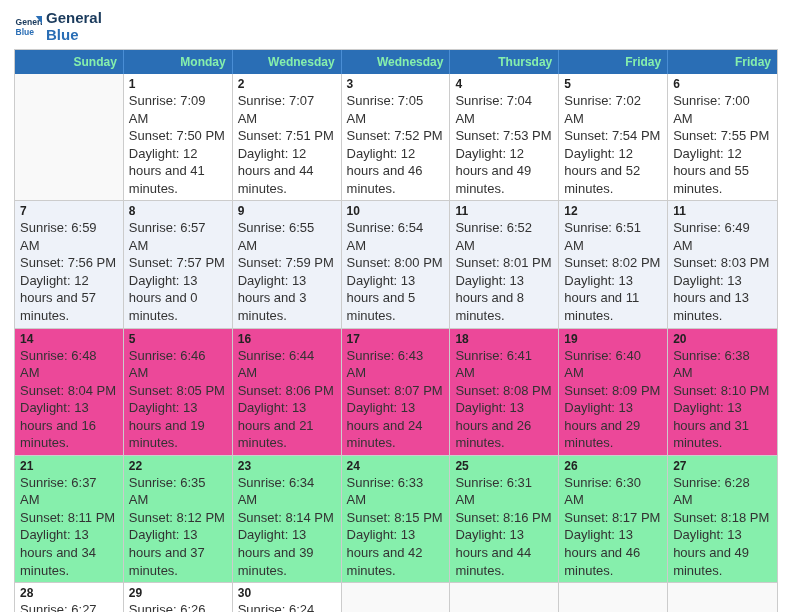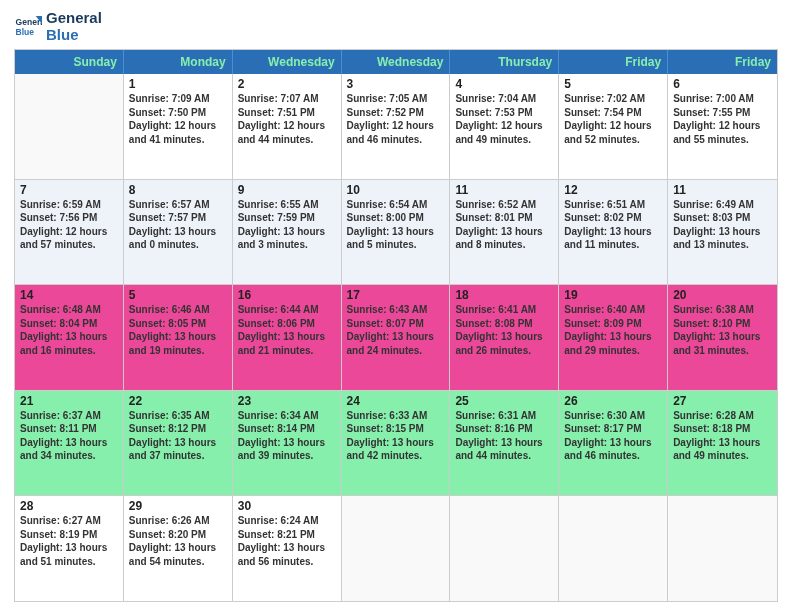--- a/index.html
+++ b/index.html
@@ -102,24 +102,23 @@
     .cal-cell.empty {
       background: #f9f9f9;
     }
     .day-num {
       font-weight: bold;
       font-size: 12px;
       color: #222;
       margin-bottom: 1px;
     }
     .cell-text {
-      font-size: 10px;
+      font-size: 13px;
       color: #333;
       line-height: 1.35;
-      font-weight: bold;
     }
   </style>
 </head>
 <body>
 
 <div class="page">
   <div class="header">
     <div class="logo">
       <svg class="logo-icon" viewBox="0 0 36 36" xmlns="http://www.w3.org/2000/svg">
         <rect x="0" y="0" width="36" height="36" fill="white"></rect>

